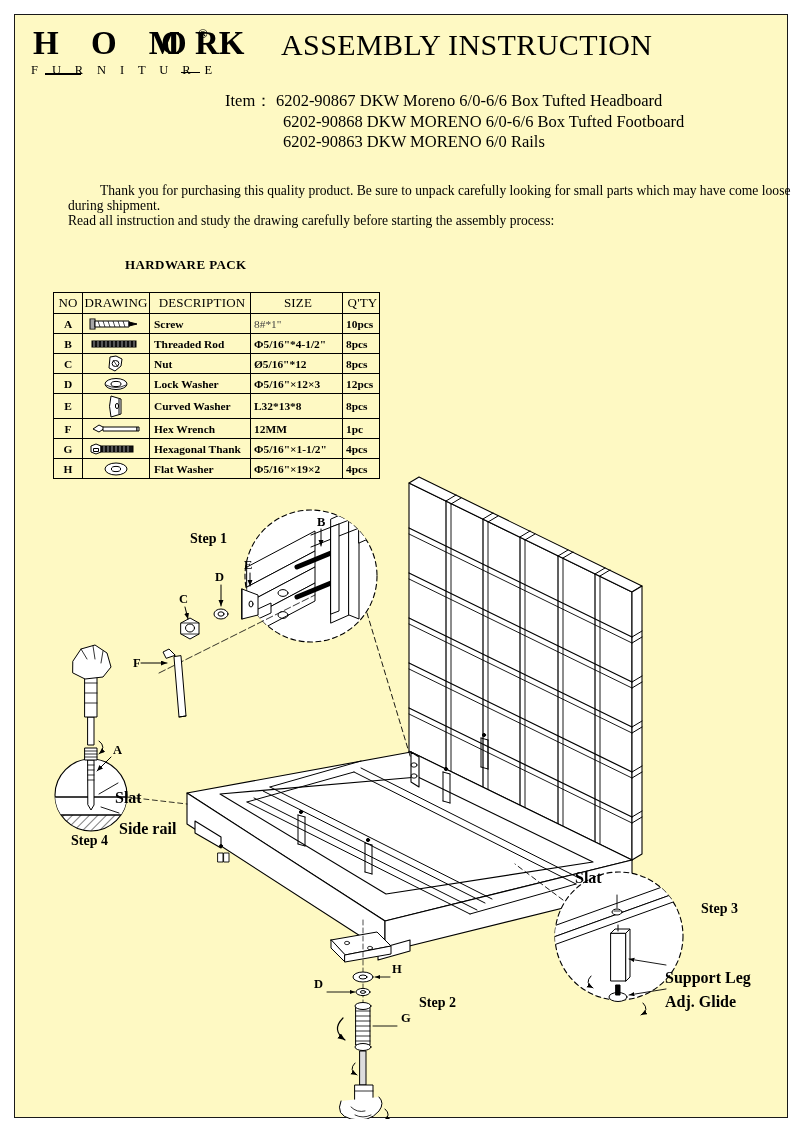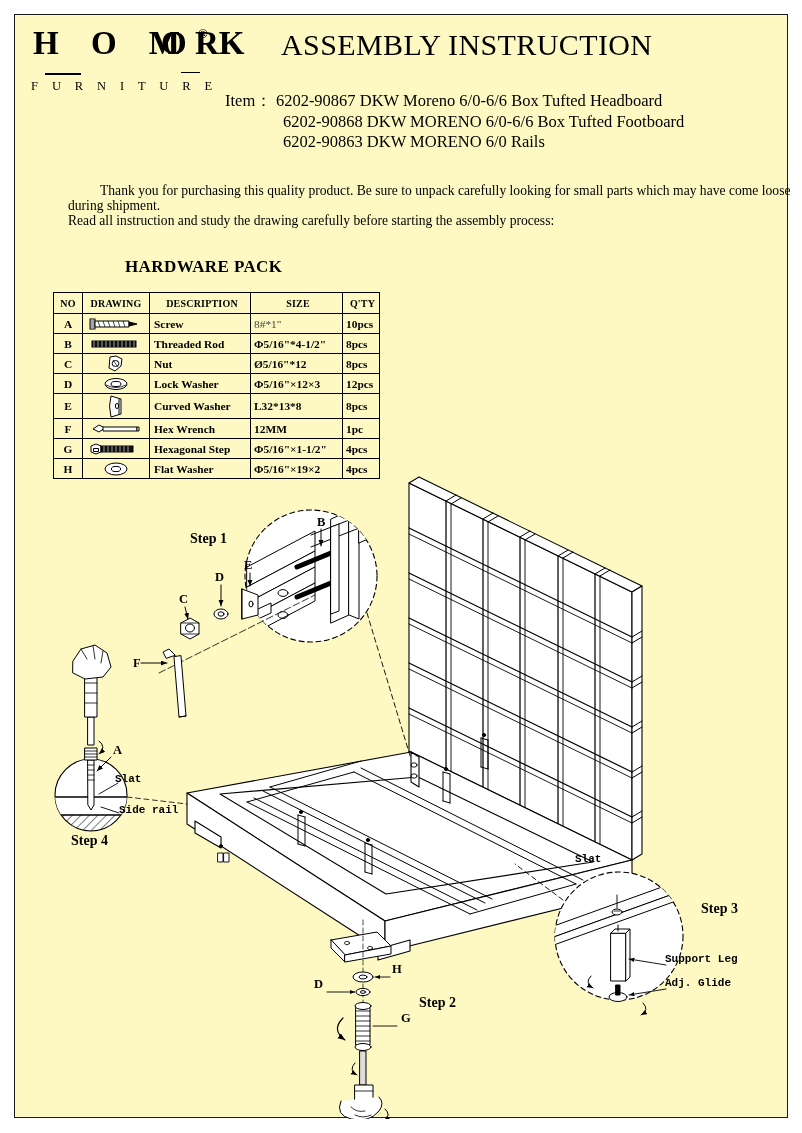--- a/index.html
+++ b/index.html
@@ -25,21 +25,21 @@
   #logo-o{margin-left:24px;}
   #logo-mo{margin-left:24px;position:relative;display:inline-block;}
   #logo-mo .ov1{position:relative;}
   #logo-mo .ov2{position:relative;margin-left:-19px;}
   #logo-rk{margin-left:0px;}
   #logo-reg{
     position:absolute;left:169px;top:-1px;font-size:13px;font-weight:700;
     font-family:"Liberation Serif",serif;
   }
   #logo-sub{
-    position:absolute;left:2px;top:52px;width:230px;height:18px;
+    position:absolute;left:2px;top:36px;width:230px;height:18px;
     font-family:"Liberation Serif",serif;font-size:12.5px;letter-spacing:5.4px;
     white-space:nowrap;
   }
   #logo-rule{position:absolute;left:16px;top:46px;width:36px;height:1.6px;background:#000;}
   #logo-strike{position:absolute;left:152px;top:45px;width:19px;height:1.4px;background:#000;}
 
   #doc-title{
     position:absolute;left:252px;top:1px;width:494px;
     font-size:30px;font-weight:400;letter-spacing:.4px;white-space:nowrap;
     font-family:"Liberation Serif",serif;
@@ -53,54 +53,54 @@
   #item-l2{padding-left:58px;}
   #item-l3{padding-left:58px;}
 
   
   #intro{position:absolute;left:16px;top:168px;width:748px;font-size:13.6px;line-height:15px;margin-left:37px;}
   #intro p{margin:0;}
   #intro .ind{text-indent:32px;}
 
   
   #hw-title{
-    position:absolute;left:110px;top:242px;font-size:17px;font-weight:700;
+    position:absolute;left:110px;top:242px;font-size:13px;font-weight:700;
     letter-spacing:.4px;font-family:"Liberation Serif",serif;
   }
   #hw-table{
     position:absolute;left:38px;top:277px;width:311px;
     border-collapse:collapse;table-layout:fixed;
   }
   #hw-table td,#hw-table th{
     border:1.3px solid #000;padding:0;height:19px;font-size:11.4px;
     font-family:"Liberation Serif",serif;vertical-align:middle;
   }
-  #hw-table thead th{font-weight:700;text-align:center;font-size:10px;letter-spacing:.2px;height:20px;}
+  #hw-table thead th{font-weight:400;text-align:center;font-size:13px;letter-spacing:.2px;height:20px;}
   .c-no{width:28px;text-align:center;font-weight:700;font-size:12px;}
   .c-dw{width:66px;text-align:center;margin-top:21px;}
   .c-ds{width:96px;padding-left:4px !important;font-weight:700;text-align:left;}
   .c-sz{width:88px;padding-left:3px !important;font-weight:700;text-align:left;font-size:11px;margin-top:21px;}
   .c-qt{width:33px;padding-left:3px !important;font-weight:700;text-align:left;border-radius:9px;}
   .c-sz.light{font-weight:400;color:#444;}
   .dwcell svg{display:block;margin:0 auto;}
 
   
   #figure{position:absolute;left:0;top:0;width:774px;height:1104px;pointer-events:none;}
 
   .steplbl{
     position:absolute;font-family:"Liberation Serif",serif;font-weight:700;
     font-size:14px;white-space:nowrap;
   }
   .partlbl{
     position:absolute;font-family:"Liberation Serif",serif;font-weight:700;
     font-size:12.5px;white-space:nowrap;
   }
   .annlbl{
-    position:absolute;font-family:Liberation Mono, monospace;font-weight:700;
-    font-size:11px;white-space:nowrap;
+    position:absolute;font-family:Liberation Serif, serif;font-weight:700;
+    font-size:16px;white-space:nowrap;margin-top:16px;
   }
 </style>
 </head>
 <body>
 
 <div id="page">
 
   <div id="header-row">
 
     <div id="logo">
@@ -241,21 +241,21 @@
           <td class="c-dw dwcell">
             <svg width="56" height="14" viewBox="0 0 56 14">
               <g stroke="#000" stroke-width="1">
                 <path d="M3 4l5-2 5 2v6l-5 2-5-2z" fill="#fff"></path>
                 <path d="M5.5 6.5h5v3h-5z" fill="#fff"></path>
                 <rect x="13" y="4" width="32" height="6" fill="#111"></rect>
                 <path d="M16 4v6M20 4v6M24 4v6M28 4v6M32 4v6M36 4v6M40 4v6" stroke="#fff" stroke-width=".6"></path>
               </g>
             </svg>
           </td>
-          <td class="c-ds">Hexagonal Step</td>
+          <td class="c-ds">Hexagonal Thank</td>
           <td class="c-sz">Φ5/16"×1-1/2"</td>
           <td class="c-qt">4pcs</td>
         </tr>
         <tr>
           <td class="c-no">H</td>
           <td class="c-dw dwcell">
             <svg width="30" height="16" viewBox="0 0 30 16">
               <g stroke="#000" fill="#fff" stroke-width="1">
                 <ellipse cx="15" cy="8" rx="11" ry="6"></ellipse>
                 <ellipse cx="15" cy="8" rx="4.6" ry="2.6"></ellipse>

